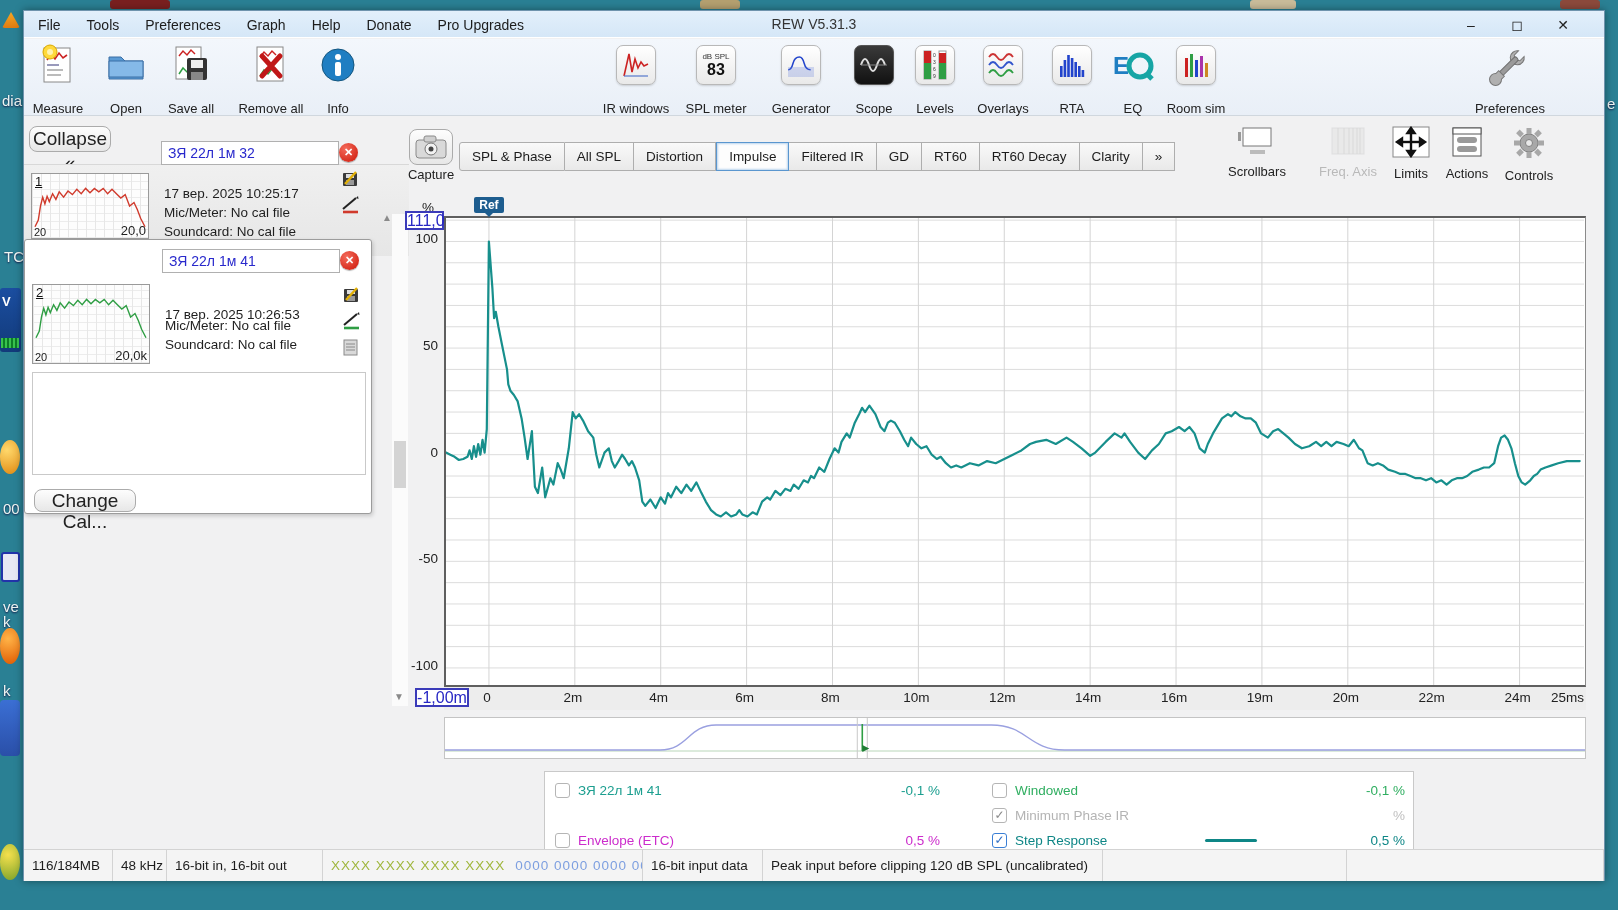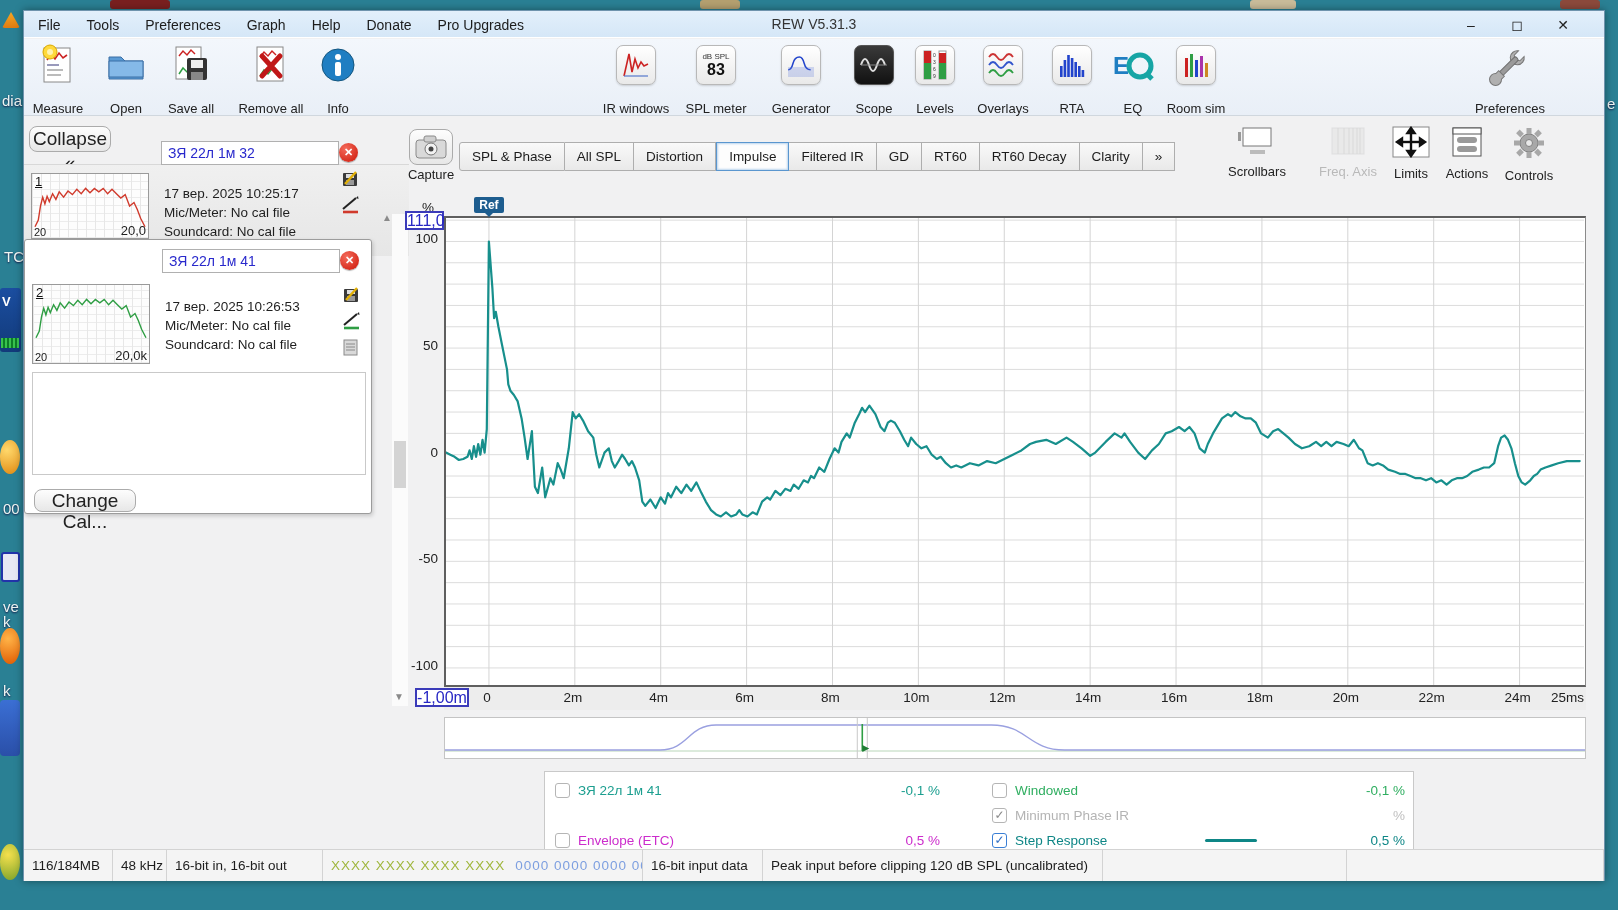--- a/index.html
+++ b/index.html
@@ -370,21 +370,21 @@
             <div class="name-input" style="left:137px;top:9px;">ЗЯ 22л 1м 41</div>
             <div class="del-btn" style="left:315px;top:11px;">✕</div>
             <div class="thumb" style="left:7px;top:44px;height:80px;">
               <svg width="116" height="52" viewBox="0 0 116 52" style="position:absolute;left:0;top:6px;">
                 <polyline points="3.0,46.7 6.3,40.1 8.5,26.0 10.7,17.2 12.9,23.8 15.1,16.3 17.3,21.6 20.6,13.7 23.9,19.4 27.2,11.9 31.6,17.2 36.0,11.0 40.4,14.6 44.8,9.3 49.2,13.7 53.6,8.4 58.0,12.8 62.4,8.4 66.8,11.9 71.2,8.4 75.6,13.7 80.0,9.3 84.4,13.7 88.8,18.1 93.2,14.6 97.6,26.0 102.0,22.5 105.3,29.5 108.6,38.3 113.0,46.7" fill="none" stroke="#2f9e44" stroke-width="1.4"></polyline>
               </svg>
               <div class="thumb-num">2</div>
               <div class="thumb-lo">20</div>
               <div class="thumb-hi">20,0k</div>
             </div>
-            <div class="meas-text" style="left:140px;top:57px;">17 вер. 2025 10:26:53</div>
+            <div class="meas-text" style="left:140px;top:65px;">17 вер. 2025 10:26:53</div>
             <div class="meas-text" style="left:140px;top:76px;">Mic/Meter: No cal file</div>
             <div class="meas-text" style="left:140px;top:95px;">Soundcard: No cal file</div>
             <div class="mini-icon" style="left:317px;top:45px;"><svg width="19" height="19" viewBox="0 0 19 19">
                 <rect x="2" y="4" width="14" height="13" rx="1" fill="#3a3a3a"></rect>
                 <rect x="5" y="5" width="8" height="4" fill="#ddd"></rect>
                 <rect x="5" y="11" width="8" height="5" fill="#999"></rect>
                 <line x1="4" y1="15" x2="15" y2="3" stroke="#e2b007" stroke-width="2.4"></line>
               </svg></div>
             <div class="mini-icon" style="left:317px;top:71px;"><svg width="19" height="19" viewBox="0 0 19 19">
                 <line x1="2" y1="14" x2="15" y2="3" stroke="#222" stroke-width="2"></line>
@@ -578,21 +578,21 @@
       <div id="xticks">
           <div class="xtick" style="left:42.94339622641509px;">0</div>
           <div class="xtick" style="left:128.83018867924528px;">2m</div>
           <div class="xtick" style="left:214.7169811320755px;">4m</div>
           <div class="xtick" style="left:300.60377358490564px;">6m</div>
           <div class="xtick" style="left:386.49056603773585px;">8m</div>
           <div class="xtick" style="left:472.37735849056605px;">10m</div>
           <div class="xtick" style="left:558.2641509433962px;">12m</div>
           <div class="xtick" style="left:644.1509433962264px;">14m</div>
           <div class="xtick" style="left:730.0377358490566px;">16m</div>
-          <div class="xtick" style="left:815.9245283018868px;">18m</div>
+          <div class="xtick" style="left:815.9245283018868px;">19m</div>
           <div class="xtick" style="left:901.811320754717px;">20m</div>
           <div class="xtick" style="left:987.6981132075472px;">22m</div>
           <div class="xtick" style="left:1073.5849056603774px;">24m</div>
         </div>
       <div id="xtick-end">25ms</div>
     </div>
 
     <div id="overview">
       <svg id="overview-svg" width="1140" height="40">
           <line x1="0" y1="33" x2="1140" y2="33" stroke="#b9d6b9" stroke-width="1"></line>

